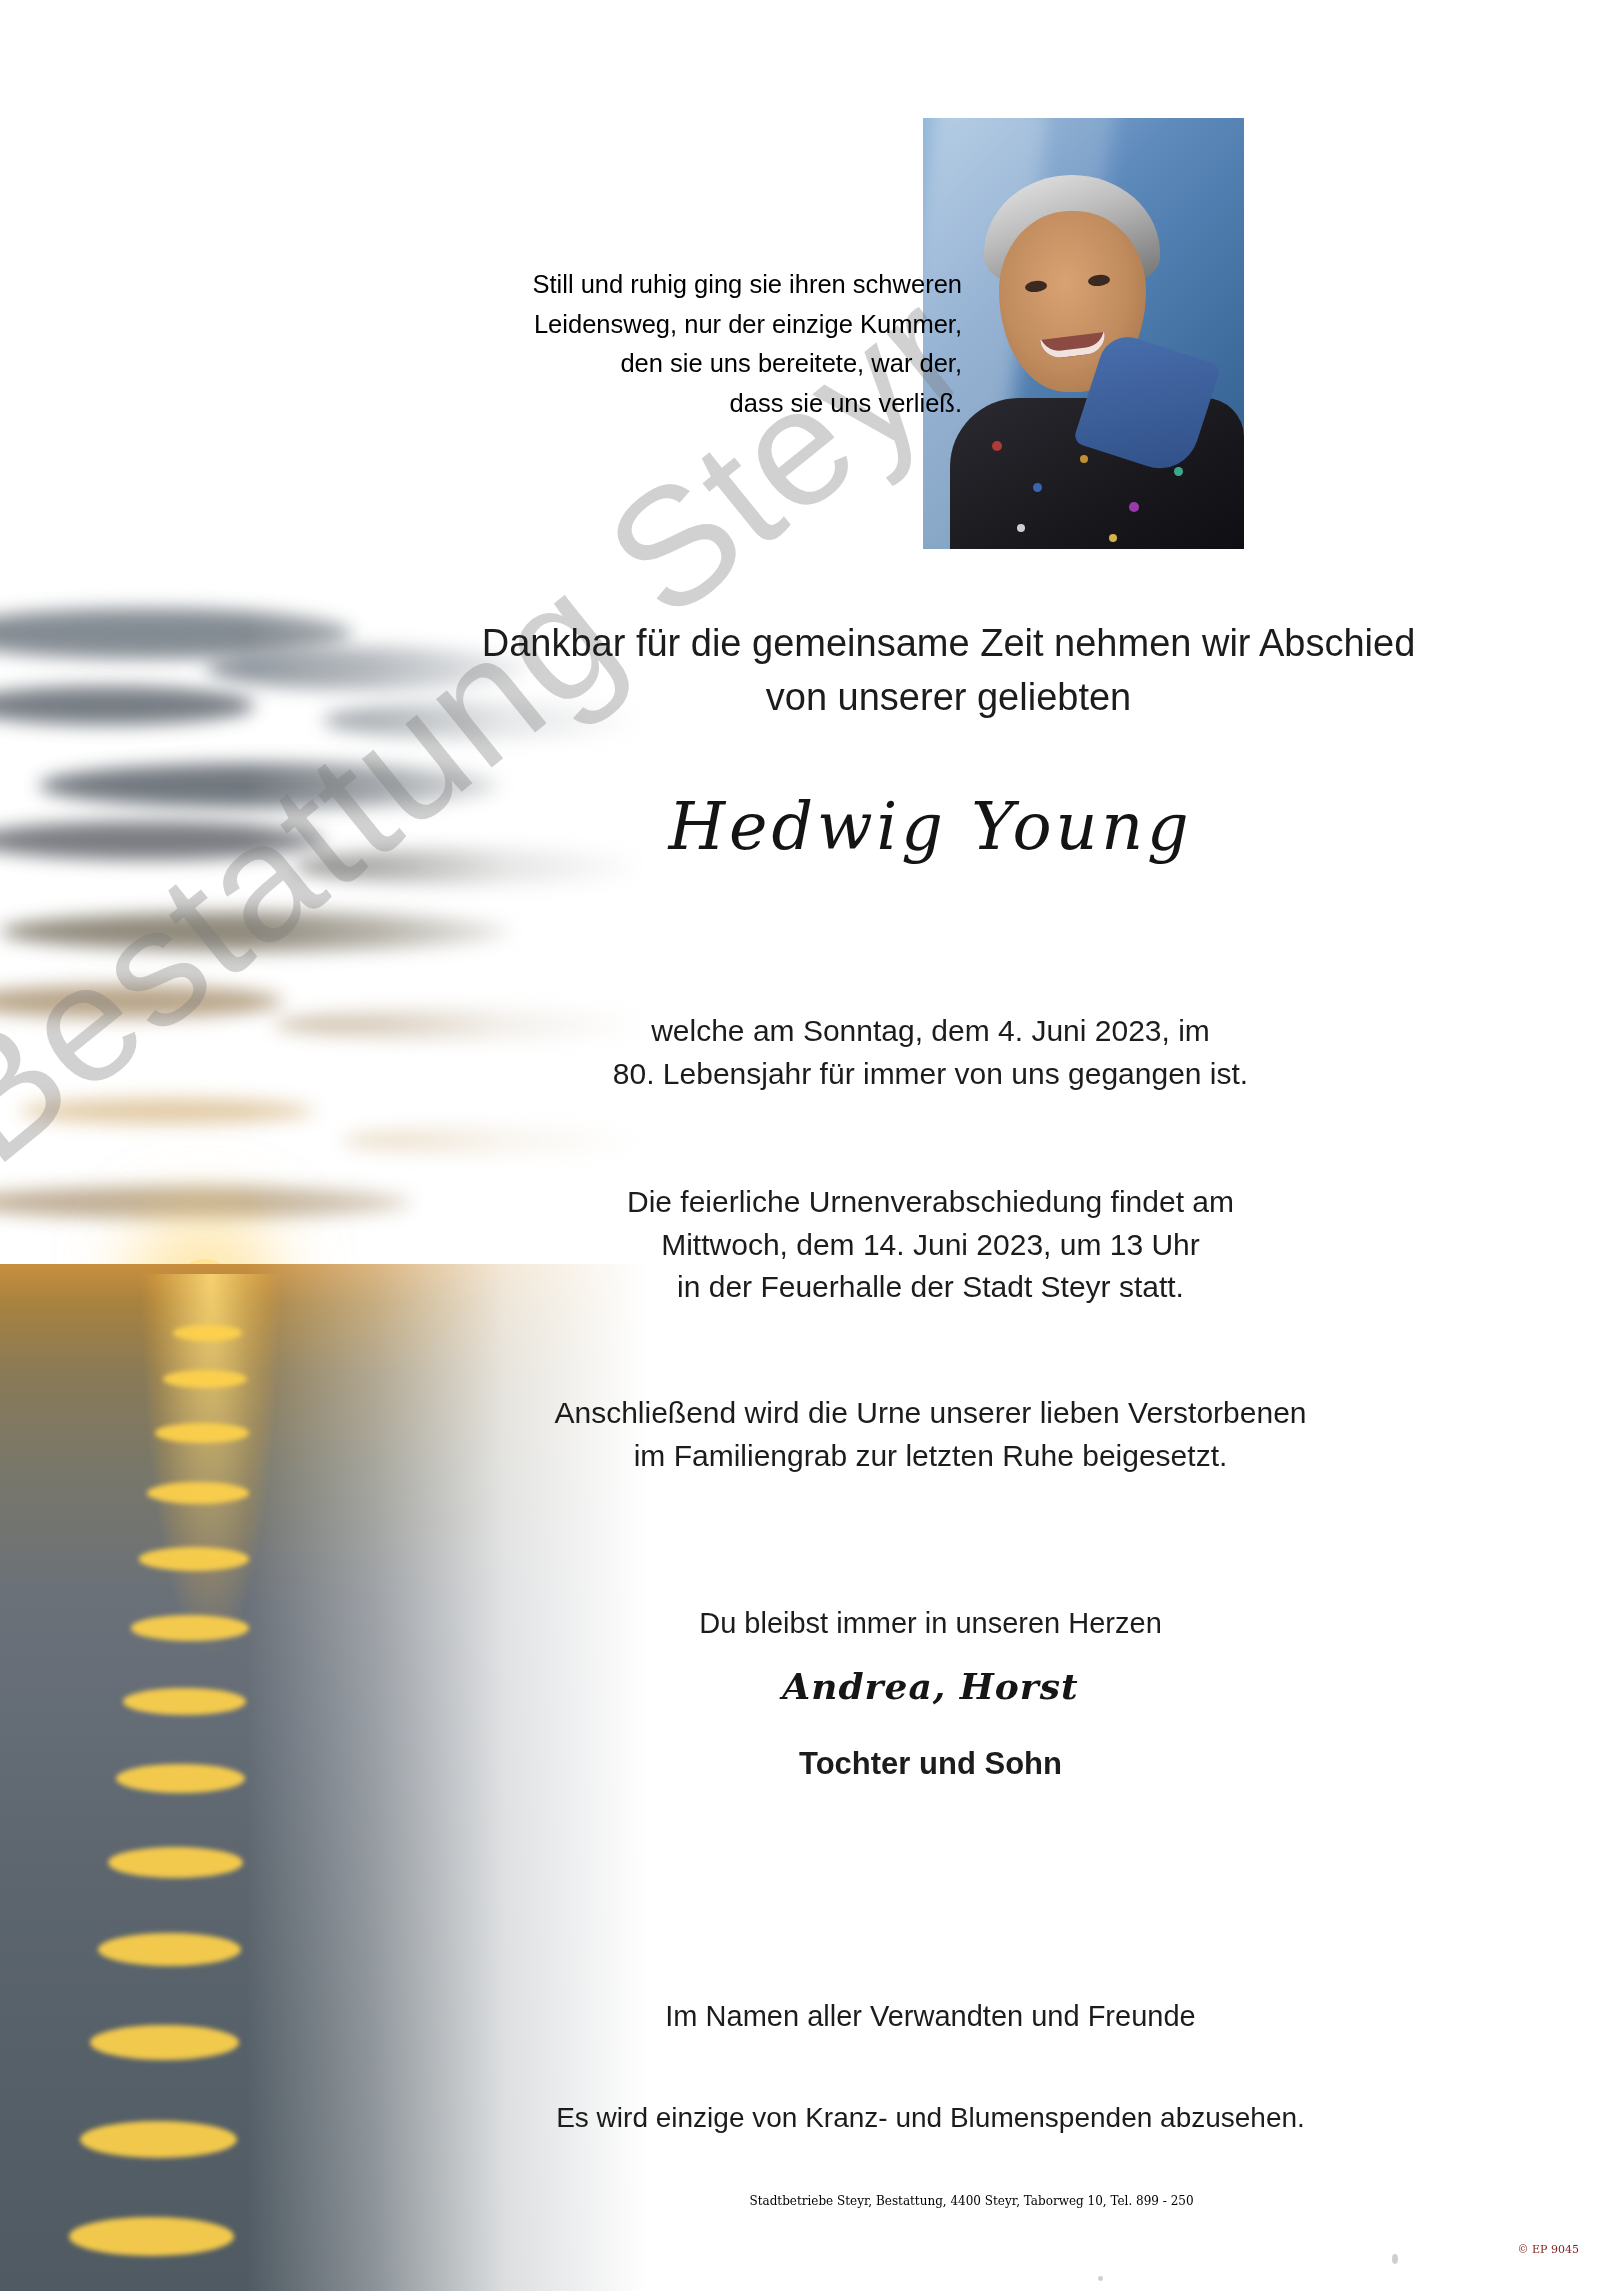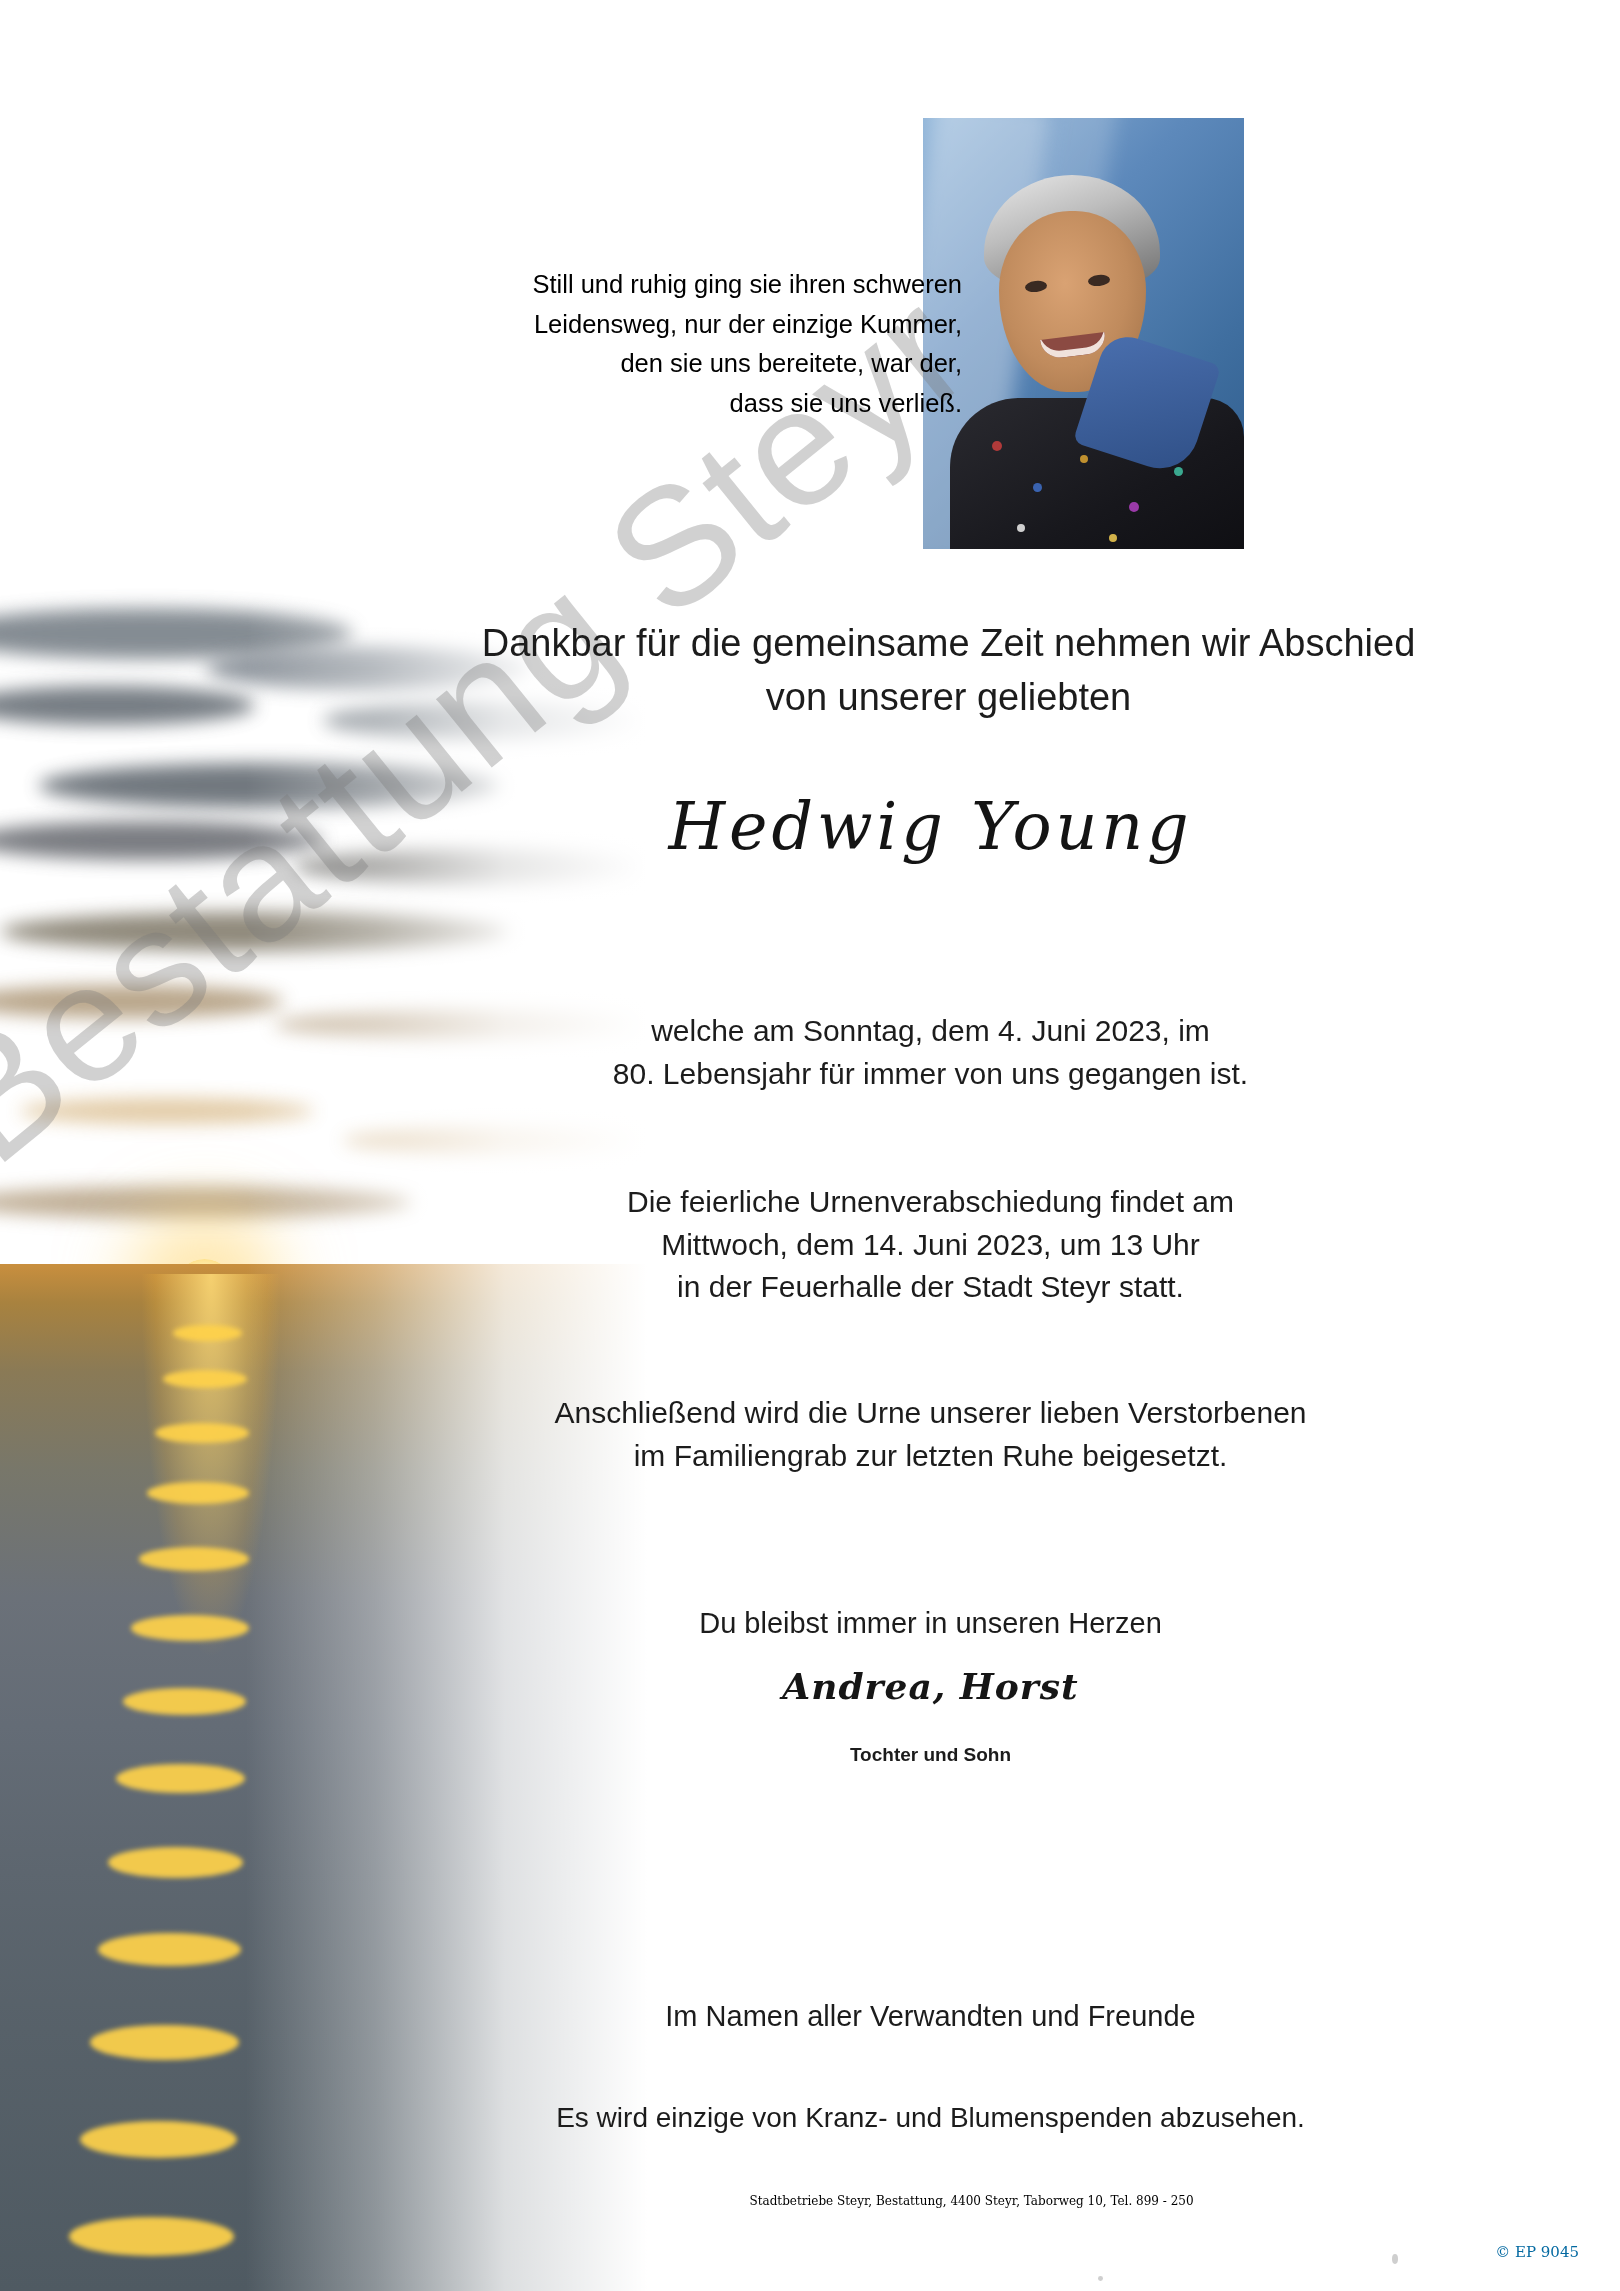--- a/index.html
+++ b/index.html
@@ -256,21 +256,21 @@
   .sig-name {
     font-family: "DejaVu Serif", serif;
     font-style: italic;
     letter-spacing: 1px;
     color: #161616;
   }
   #mourners-1 {
     position: absolute; left: 78px; top: 1638px; width: 1059px; font-weight: bold;
   }
   #mourners-1 .sig-name { font-size: 36px; }
-  #mourners-1 .rel { font-size: 19px; margin-top: 7.8px; }
+  #mourners-1 .rel { font-size: 31px; margin-top: 7.8px; }
 
   #mourners-2 {
     position: absolute; left: 29px; top: 1835px; width: 1157px;
   }
   #mourners-2 .sig-name { font-size: 34px; }
   #mourners-2 .rel { font-size: 27.4px; margin-top: 9.8px; }
 
   #relatives-line {
     position: absolute; left: 78px; top: 1996px; width: 1059px;
     font-size: 29px;
@@ -283,22 +283,22 @@
   #footer-imprint {
     position: absolute; left: 0; top: 2194px; width: 1297px;
     text-align: center;
     font-family: "DejaVu Serif", serif;
     font-size: 12px;
     color: #000000;
   }
   #copyright {
     position: absolute; right: 41px; top: 2243px;
     font-family: "DejaVu Serif", serif;
-    font-size: 15px;
-    color: #0369a1;
+    font-size: 11px;
+    color: #7f1d1d;
   }
   .speck {
     position: absolute;
     background: #cfcfcf;
     border-radius: 50%;
   }
 </style>
 </head>
 <body>
 

